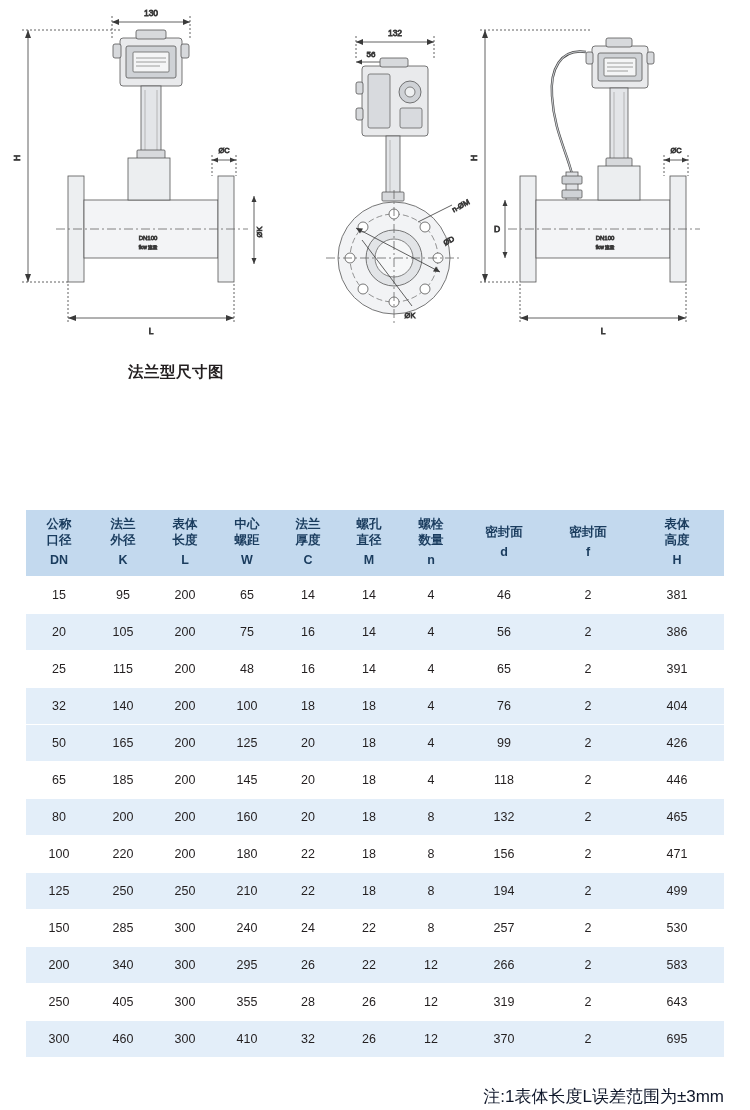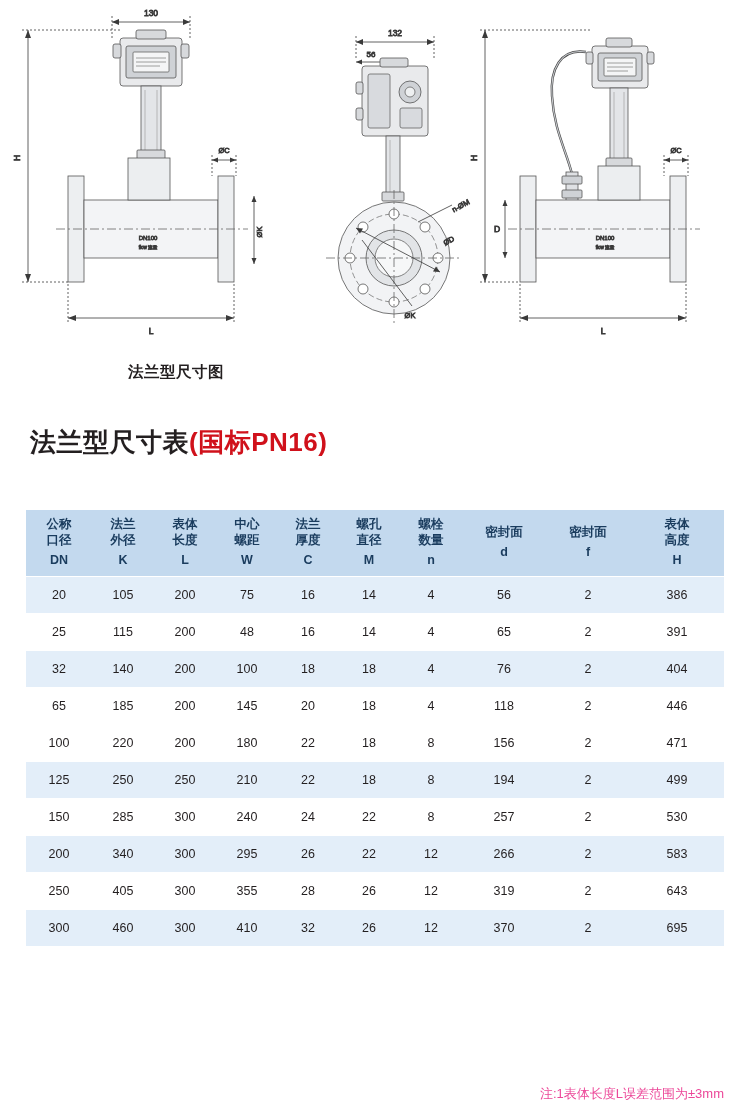--- a/index.html
+++ b/index.html
@@ -113,22 +113,22 @@
   .col5 { width: 62px; }
   .col6 { width: 62px; }
   .col7 { width: 84px; }
   .col8 { width: 84px; }
   .col9 { width: 94px; }
 
   .note {
     position: absolute;
     top: 1085px;
     right: 26px;
-    font-size: 13px;
-    color: #ec4899;
+    font-size: 17px;
+    color: #0f172a;
   }
 
   
   svg text {
     font-family: "Liberation Sans", sans-serif;
     fill: #231f20;
   }
 </style>
 </head>
 <body>
@@ -310,23 +310,20 @@
         <line x1="688" y1="155" x2="688" y2="176" stroke-dasharray="2,2"></line>
         <text x="676" y="153" font-size="7.5" text-anchor="middle">ØC</text>
       </g>
     </svg>
 
     <div class="caption-row">
       <div class="caption caption-1">法兰型尺寸图</div>
     </div>
   </div>
 
-  <div class="section-title">
-    <span class="blk">法兰型尺寸表</span><span class="red">(国标PN16)</span>
-  </div>
 
   <div class="table-wrap">
     <table class="spec">
       <colgroup>
         <col class="col0">
           <col class="col1">
           <col class="col2">
           <col class="col3">
           <col class="col4">
         <col class="col5">
@@ -381,20 +378,32 @@
             <span class="unit">f</span>
           </th>
           <th>
             <span>表体</span><br>
             <span>高度</span>
             <span class="unit">H</span>
           </th>
         </tr>
       </thead>
       <tbody>
+        <tr class="odd">
+          <td>15</td>
+          <td>95</td>
+          <td>200</td>
+          <td>65</td>
+          <td>14</td>
+          <td>14</td>
+          <td>4</td>
+          <td>46</td>
+          <td>2</td>
+          <td>381</td>
+        </tr>
         <tr class="even">
           <td>20</td>
           <td>105</td>
           <td>200</td>
           <td>75</td>
           <td>16</td>
           <td>14</td>
           <td>4</td>
           <td>56</td>
           <td>2</td>
@@ -417,31 +426,55 @@
           <td>140</td>
           <td>200</td>
           <td>100</td>
           <td>18</td>
           <td>18</td>
           <td>4</td>
           <td>76</td>
           <td>2</td>
           <td>404</td>
         </tr>
+        <tr class="even">
+          <td>50</td>
+          <td>165</td>
+          <td>200</td>
+          <td>125</td>
+          <td>20</td>
+          <td>18</td>
+          <td>4</td>
+          <td>99</td>
+          <td>2</td>
+          <td>426</td>
+        </tr>
         <tr class="odd">
           <td>65</td>
           <td>185</td>
           <td>200</td>
           <td>145</td>
           <td>20</td>
           <td>18</td>
           <td>4</td>
           <td>118</td>
           <td>2</td>
           <td>446</td>
+        </tr>
+        <tr class="even">
+          <td>80</td>
+          <td>200</td>
+          <td>200</td>
+          <td>160</td>
+          <td>20</td>
+          <td>18</td>
+          <td>8</td>
+          <td>132</td>
+          <td>2</td>
+          <td>465</td>
         </tr>
         <tr class="odd">
           <td>100</td>
           <td>220</td>
           <td>200</td>
           <td>180</td>
           <td>22</td>
           <td>18</td>
           <td>8</td>
           <td>156</td>

